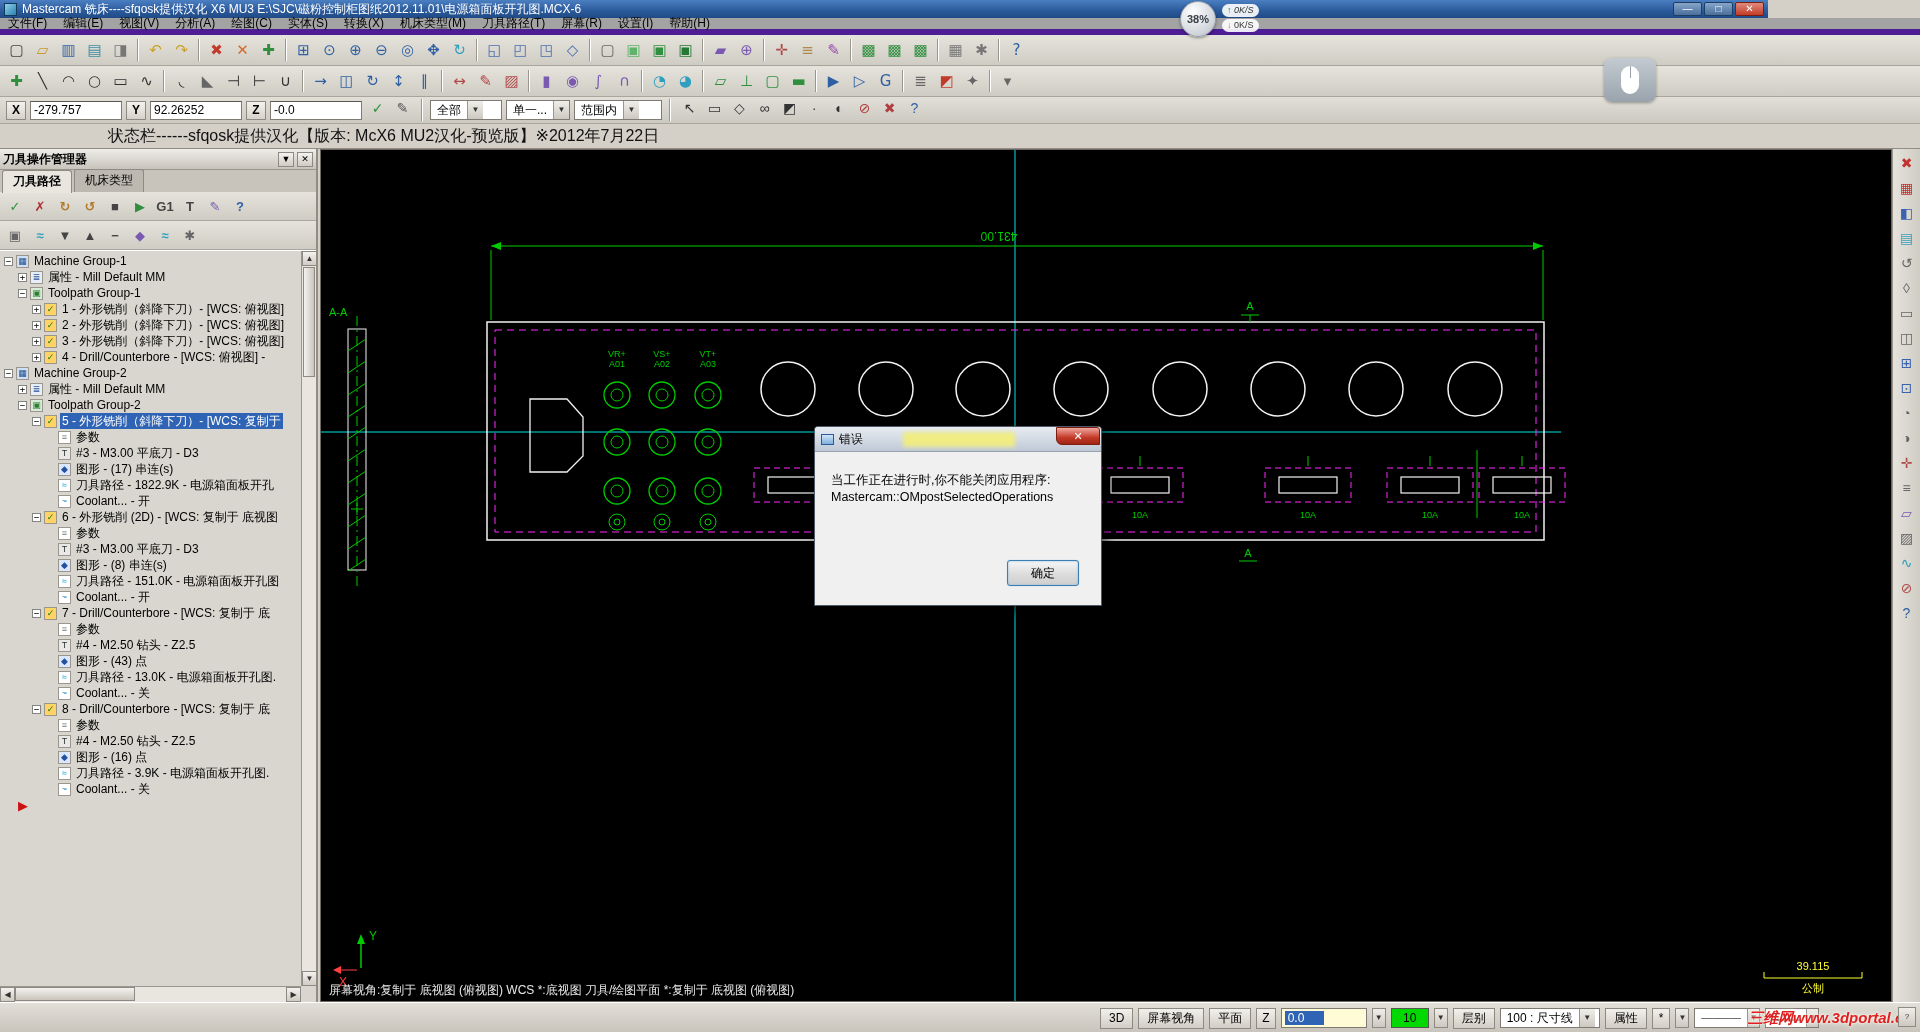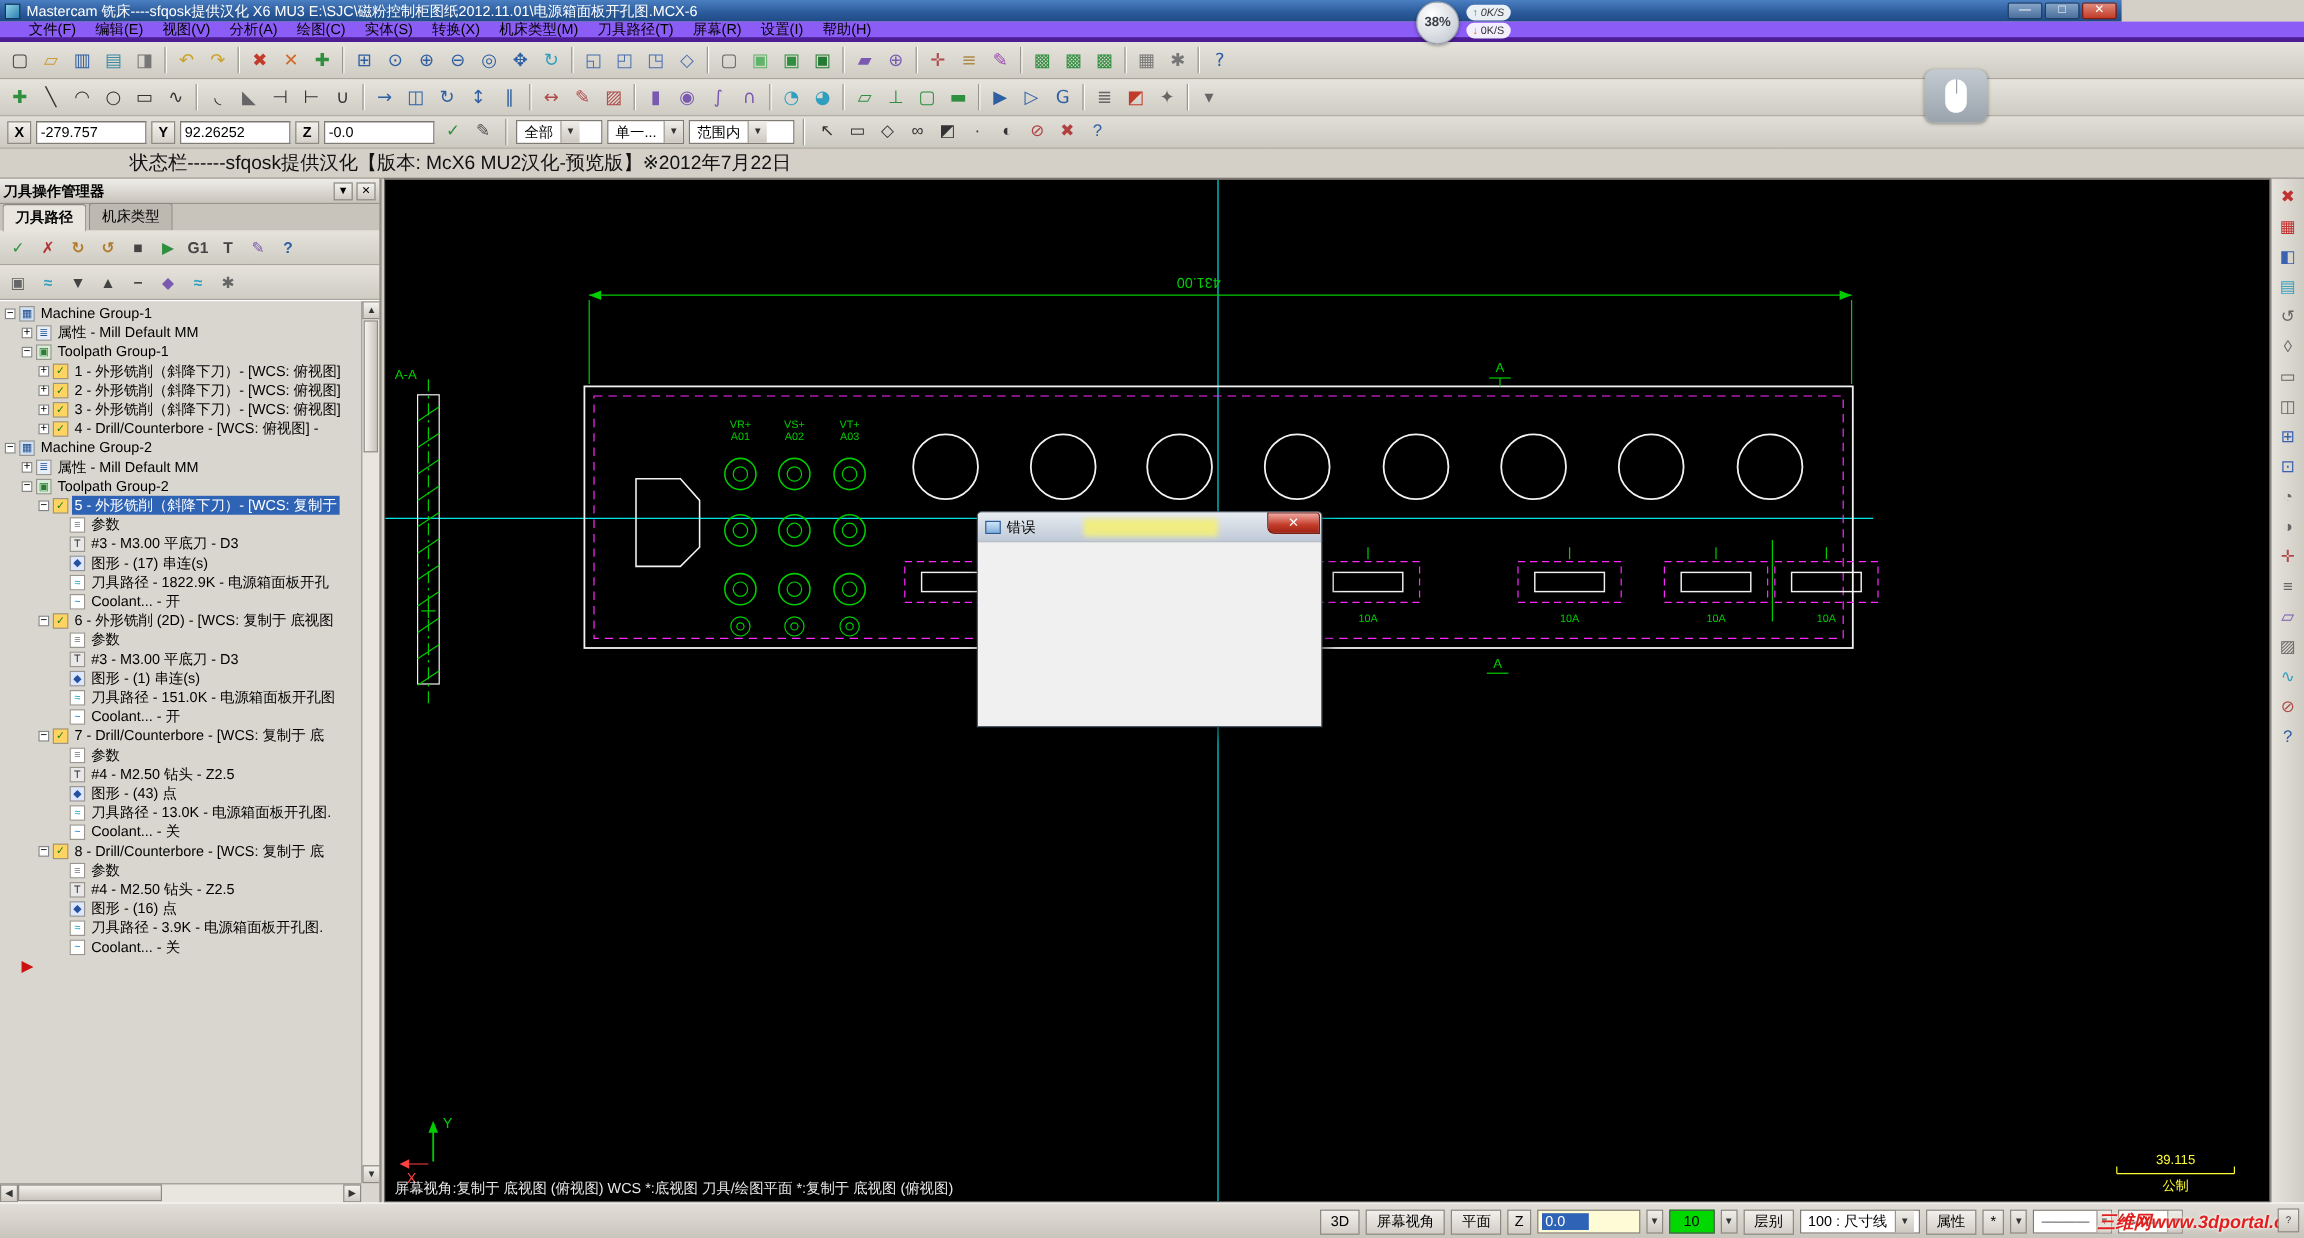--- a/index.html
+++ b/index.html
@@ -14,22 +14,22 @@
     display:flex; align-items:center; padding:0 4px; font-size:12px; }
   #appicon { width:13px; height:13px; margin-right:5px;
     background:linear-gradient(135deg,#8fd3e8,#2b7fb0); border:1px solid #0d3a5a; }
   #wincontrols { margin-left:auto; display:flex; gap:2px; }
   .winbtn { width:29px; height:14px; font-size:10px; line-height:12px; text-align:center;
     color:#fff; background:linear-gradient(#7d9cc0,#48engen) }
   .winbtn { background:linear-gradient(#87a5c8,#4a6f9c); border:1px solid #1d3d63; border-radius:2px; cursor:default; }
   .winbtn.close { background:linear-gradient(#e08b7d,#c23b28); border-color:#7c1d10; }
 
   
-  #menubar { left:0; top:18px; width:1920px; height:17px; background:#8b5cf6;
-    border-bottom:4px solid #4c1d95; display:flex; align-items:center; padding-left:16px; }
+  #menubar { left:0; top:18px; width:1920px; height:17px; background:#a3a3a3;
+    border-bottom:6px solid #4c1d95; display:flex; align-items:center; padding-left:0; }
   .mitem { padding:1px 8px; color:#000; cursor:default; }
 
   
   .toolbar { left:0; width:1920px; height:31px; background:linear-gradient(#e6e3dc,#cfccc4);
     border-bottom:1px solid #a9a59c; display:flex; align-items:center; padding-left:4px; gap:1px; }
   #toolbar1 { top:35px; } #toolbar2 { top:66px; }
   .tbtn { width:25px; height:25px; background:transparent; border:1px solid transparent;
     font-size:15px; line-height:23px; text-align:center; cursor:default;
     font-family:"DejaVu Sans",sans-serif; }
   .tsep { width:2px; height:22px; margin:0 3px; border-left:1px solid #9a968e; border-right:1px solid #fff; }
@@ -441,21 +441,21 @@
             <span class="tlab">参数</span>
           </div>
           <div class="trow" style="padding-left: 46px;">
             <span class="texps"></span>
             <span class="tico" style="background: rgb(232, 232, 232); color: rgb(51, 51, 51);">T</span>
             <span class="tlab">#3 - M3.00 平底刀 - D3</span>
           </div>
           <div class="trow" style="padding-left: 46px;">
             <span class="texps"></span>
             <span class="tico" style="background: rgb(219, 231, 255); color: rgb(36, 80, 160);">◆</span>
-            <span class="tlab">图形 - (1) 串连(s)</span>
+            <span class="tlab">图形 - (8) 串连(s)</span>
           </div>
           <div class="trow" style="padding-left: 46px;">
             <span class="texps"></span>
             <span class="tico" style="background: rgb(255, 255, 255); color: rgb(10, 159, 192);">≈</span>
             <span class="tlab">刀具路径 - 151.0K - 电源箱面板开孔图</span>
           </div>
           <div class="trow" style="padding-left: 46px;">
             <span class="texps"></span>
             <span class="tico" style="background: rgb(255, 255, 255); color: rgb(32, 128, 192);">~</span>
             <span class="tlab">Coolant... - 开</span>
@@ -698,20 +698,25 @@
     <span id="bb-help" class="mini" style="width:18px">?</span>
   </div>
 
   <div id="dialog" class="abs">
     <div id="dlg-title">
       <span id="dlg-icon"></span>
       <span>错误</span>
       <span id="dlg-censor"></span>
       <span id="dlg-close">✕</span>
     </div>
+    <div id="dlg-body">
+      <div class="dlg-line" id="dlg-line1">当工作正在进行时,你不能关闭应用程序:</div>
+      <div class="dlg-line" id="dlg-line2">Mastercam::OMpostSelectedOperations</div>
+      <div id="dlg-ok">确定</div>
+    </div>
   </div>
 
   <div id="speedbadge" class="abs">
     <span id="sb-circle">38%</span>
     <span class="sb-pill" id="sb-up"><span class="sb-arrow-up">↑</span> <span>0K/S</span></span>
     <span class="sb-pill" id="sb-dn"><span class="sb-arrow-dn">↓</span> <span>0K/S</span></span>
   </div>
 
   <div id="mousewidget" class="abs">
     <span id="mouseshape"></span>

